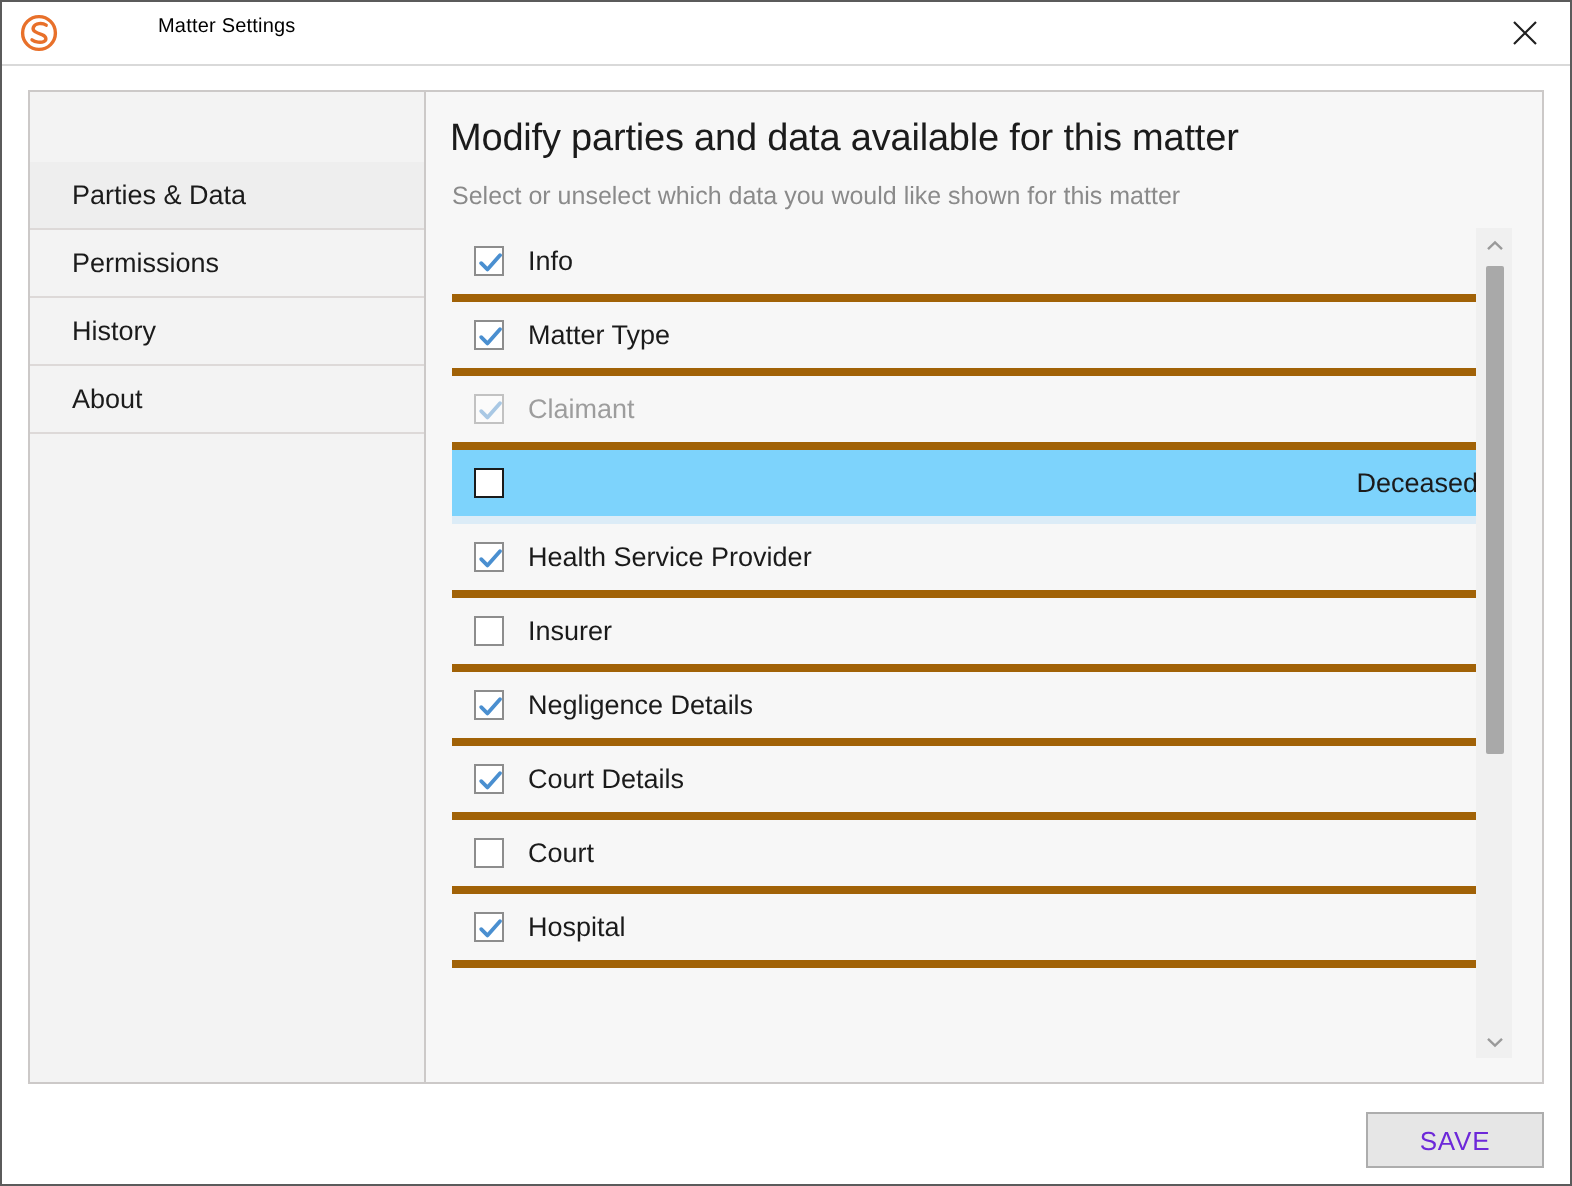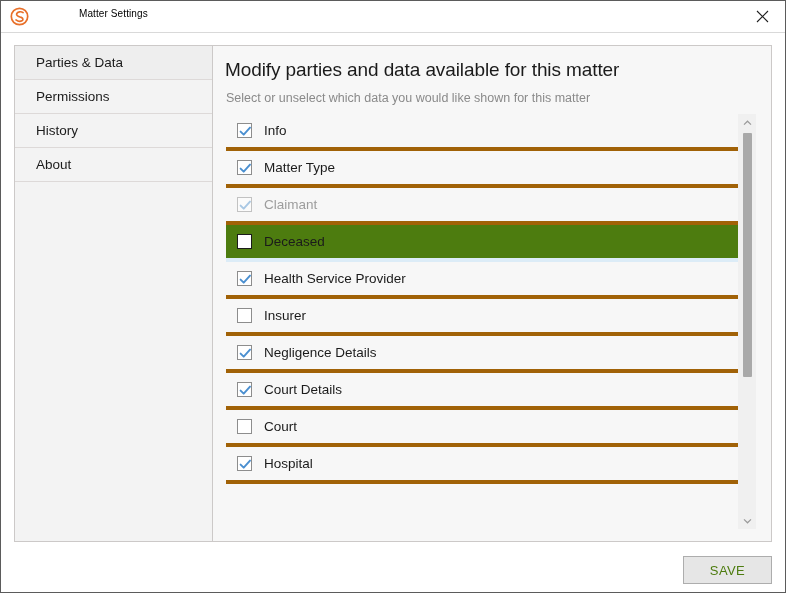--- a/index.html
+++ b/index.html
@@ -92,20 +92,21 @@
     padding-left: 21px;
     font-size: 13.5px;
     color: #1b1b1b;
     background: #f3f3f3;
     border-bottom: 1px solid #ddd9d8;
     cursor: default;
     white-space: nowrap;
   }
   .nav-item.active {
     background: #eeeeee;
+    margin-top: 35px;
   }
 
   
   #right-pane {
     flex: 1 1 auto;
     position: relative;
     background: #f7f7f7;
   }
   #heading {
     position: absolute;
@@ -151,22 +152,23 @@
     height: 37px;
     box-sizing: border-box;
     border-bottom: 4px solid #a16207;
     display: flex;
     align-items: center;
     padding-left: 11px;
     cursor: default;
     background: transparent;
   }
   .list-row.hovered {
-    background: #4d7c0f;
+    background: #7dd3fc;
     border-bottom-color: #dcecf7;
+    justify-content: space-between;
   }
   .list-row .row-label {
     margin-left: 12px;
     font-size: 13.5px;
     color: #1b1b1b;
     white-space: nowrap;
   }
   .list-row.disabled .row-label {
     color: #9d9d9d;
   }
@@ -235,21 +237,21 @@
     position: absolute;
     left: 682px;
     top: 14px;
     width: 89px;
     height: 28px;
     box-sizing: border-box;
     background: #e6e6e6;
     border: 1px solid #adadad;
     font-family: "Liberation Sans", sans-serif;
     font-size: 13px;
-    color: #4d7c0f;
+    color: #6d28d9;
     letter-spacing: .4px;
     cursor: default;
     padding: 1px;
   }
 </style>
 </head>
 <body>
 
 <div id="window">
 

